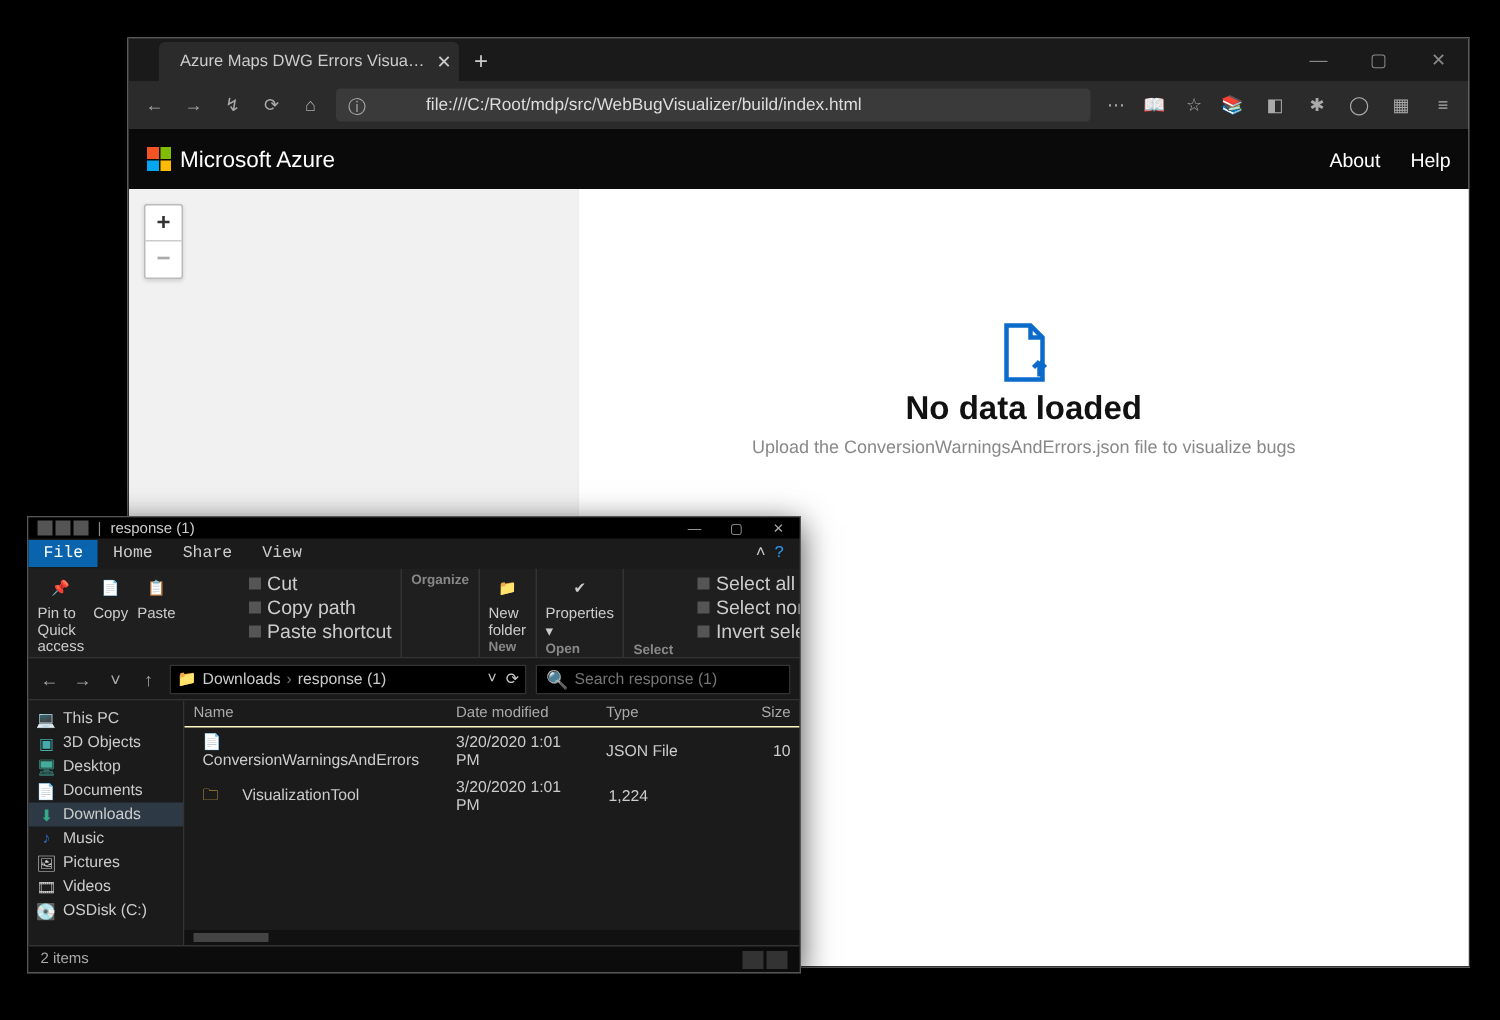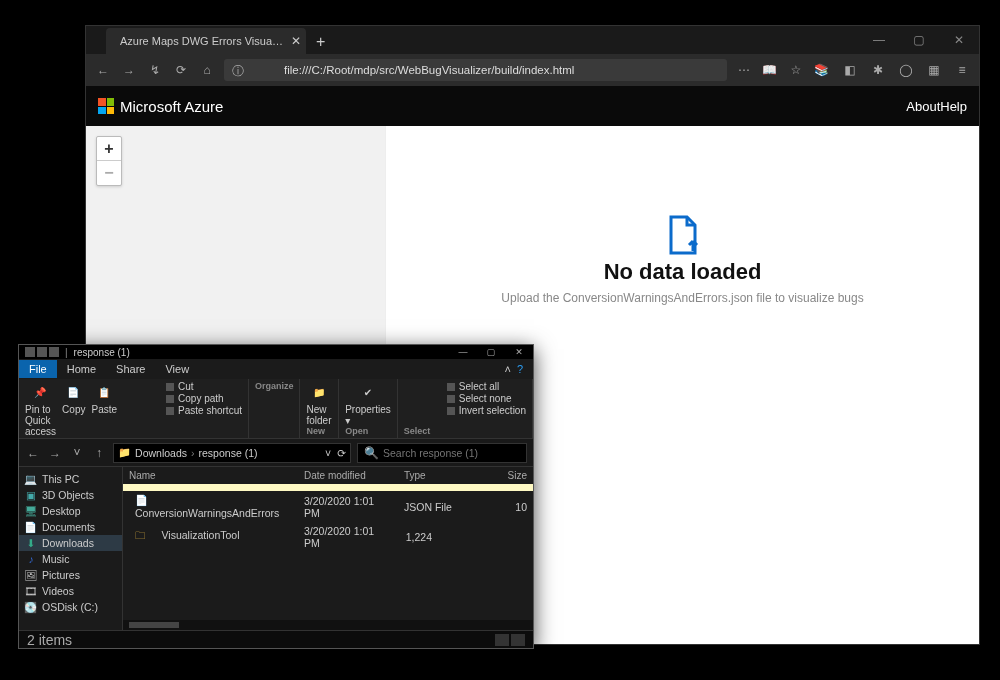--- a/index.html
+++ b/index.html
@@ -34,21 +34,21 @@
 }
 .toolbar-right { display:flex; gap:10px; align-items:center; }
 .brw-header {
   height:40px; background:#0a0a0a; display:flex; align-items:center; padding:0 12px; justify-content:space-between;
 }
 .brand { display:flex; align-items:center; gap:6px; }
 .ms-sq { width:16px; height:16px; display:grid; grid-template:1fr 1fr/1fr 1fr; gap:1px; }
 .ms-sq span:nth-child(1){background:#f35325;} .ms-sq span:nth-child(2){background:#81bc06;}
 .ms-sq span:nth-child(3){background:#05a6f0;} .ms-sq span:nth-child(4){background:#ffba08;}
 .brand-txt { color:#fff; font-size:15px; font-weight:500; }
-.brw-links { display:flex; color:#fff; font-size:13px; }
+.brw-links { display:flex; gap:20px; color:#fff; font-size:13px; }
 .brw-links span { cursor:pointer; }
 .content { flex:1; display:flex; background:#fff; }
 .sidepanel { width:300px; background:#f1f1f1; border-right:1px solid #eee; position:relative; }
 .zoom-ctl { position:absolute; top:10px; left:10px; width:26px; background:#fff; border:1px solid #bbb; border-radius:2px; box-shadow:0 1px 3px rgba(0,0,0,.15); }
 .zoom-ctl div { height:24px; display:flex; align-items:center; justify-content:center; color:#333; font-size:16px; font-weight:bold; border-bottom:1px solid #ccc; cursor:pointer; }
 .zoom-ctl div:last-child { border-bottom:none; color:#aaa; }
 .main-panel { flex:1; display:flex; flex-direction:column; align-items:center; padding-top:85px; }
 .file-icon { width:48px; height:48px; }
 .no-data-title { font-size:22px; font-weight:700; color:#111; }
 .no-data-sub { font-size:12px; color:#888; margin-top:6px; }
@@ -64,51 +64,51 @@
   position:absolute; left:18px; top:344px; width:516px; height:305px;
   background:#1b1b1b; border:1px solid #555; box-shadow:0 5px 20px rgba(0,0,0,.7);
   display:flex; flex-direction:column; color:#ccc;
 }
 .ex-title { height:14px; background:#000; display:flex; align-items:center; padding:0 6px; font-size:10px; gap:6px; position:relative; }
 .ex-title .caps { display:flex; gap:2px; }
 .ex-title .caps span{ width:10px; height:10px; background:#555; }
 .ex-title .twbtns { position:absolute; right:0; top:0; display:flex; }
 .ex-title .twbtns div { width:28px; height:14px; display:flex; align-items:center; justify-content:center; color:#aaa; cursor:pointer; font-size:9px; }
 .ex-tabs { height:20px; background:#1b1b1b; display:flex; align-items:center; font-size:11px; }
-.ex-tabs div { padding:3px 10px; cursor:pointer; }
+.ex-tabs div { padding:3px 10px; cursor:pointer;font-family:Liberation Mono, monospace; }
 .ex-tabs .file-tab { background:#0a64ad; color:#fff; }
 .ex-help { margin-left:auto; padding-right:8px; display:flex; align-items:center; gap:6px; }
 .ribbon { height:60px; background:#1f1f1f; display:flex; border-bottom:1px solid #333; font-size:10px; overflow:hidden; }
 .rgroup { border-right:1px solid #333; display:flex; flex-direction:column; justify-content:space-between; padding:2px 6px; }
 .rgroup .top { display:flex; gap:6px; align-items:flex-start; flex:1; }
 .rgroup .bot { text-align:left; color:#888; font-size:9px;font-weight:bold; }
 .rbtn { display:flex; flex-direction:column; align-items:center; gap:1px; color:#ccc; cursor:pointer; }
 .rbtn .ico { width:22px; height:22px; display:flex; align-items:center; justify-content:center; color:#ccc; }
 .rlist { display:flex; flex-direction:column; gap:1px; justify-content:center; }
-.rlist span{ font-size:10px; color:#ccc; cursor:pointer; display:flex; align-items:center; gap:4px; white-space:nowrap;margin-left:43px; }
+.rlist span{ font-size:13px; color:#ccc; cursor:pointer; display:flex; align-items:center; gap:4px; white-space:nowrap;margin-left:43px; }
 .rlist span::before{ content:""; width:8px; height:8px; background:#555; display:inline-block; }
 .ex-path { height:28px; background:#191919; display:flex; align-items:center; padding:0 6px; gap:6px; border-bottom:1px solid #333; }
 .ex-path .navb { width:16px; height:16px; color:#aaa; display:flex; align-items:center; justify-content:center; cursor:pointer; }
 .pathbox { flex:1; background:#000; border:1px solid #333; height:20px; display:flex; align-items:center; padding:0 4px; font-size:10.5px; gap:4px; }
 .pathbox .sep{ color:#777; }
 .searchbox { width:170px; background:#000; border:1px solid #333; height:20px; display:flex; align-items:center; padding:0 6px; gap:4px; }
 .searchbox input { flex:1; background:transparent; border:none; color:#888; font-size:10.5px; outline:none; }
 .ex-body { flex:1; display:flex; overflow:hidden; }
 .ex-nav { width:110px; background:#1b1b1b; border-right:1px solid #333; padding:4px 0; overflow:hidden; }
 .ex-nav div { font-size:10.5px; padding:2px 6px; display:flex; align-items:center; gap:5px; cursor:pointer; white-space:nowrap; }
 .ex-nav .sel { background:#2d3a45; }
 .nav-ico { width:12px; height:12px; display:inline-flex; align-items:center; justify-content:center; }
 .ex-list { flex:1; background:#1b1b1b; display:flex; flex-direction:column; }
-.ex-cols { display:flex; font-size:10px; color:#aaa; border-bottom:7px solid #fef9c3; }
+.ex-cols { display:flex; font-size:10px; color:#aaa; border-bottom:1px solid #fef9c3; }
 .ex-cols div, .ex-row span { padding:3px 6px; }
 .c-name{width:175px;} .c-date{width:100px;} .c-type{width:95px;} .c-size{width:40px; text-align:right;}
 .ex-rows { flex:1; }
 .ex-row { display:flex; font-size:10.5px; align-items:center; cursor:pointer; }
 .ex-row .f-ico { width:12px; height:12px; margin-right:4px; }
-.status { height:18px; background:#0c0c0c; border-top:1px solid #333; font-size:14px; color:#aaa; display:flex; align-items:center; padding:0 8px; justify-content:space-between; }
+.status { height:18px; background:#0c0c0c; border-top:1px solid #333; font-size:10px; color:#aaa; display:flex; align-items:center; padding:0 8px; justify-content:space-between; }
 .status .vbtns { display:flex; gap:2px; } .status .vbtns span{ width:14px; height:12px; background:#333; cursor:pointer; }
 .scrollh { height:10px; background:#111; display:flex; align-items:center; padding:0 2px; }
 .scrollh .thumb{ width:50px; height:6px; background:#444; margin-left:4px; }
 svg{display:block;}
 </style>
 </head>
 <body>
 
 <div class="browser">
   <div class="wbtns">

